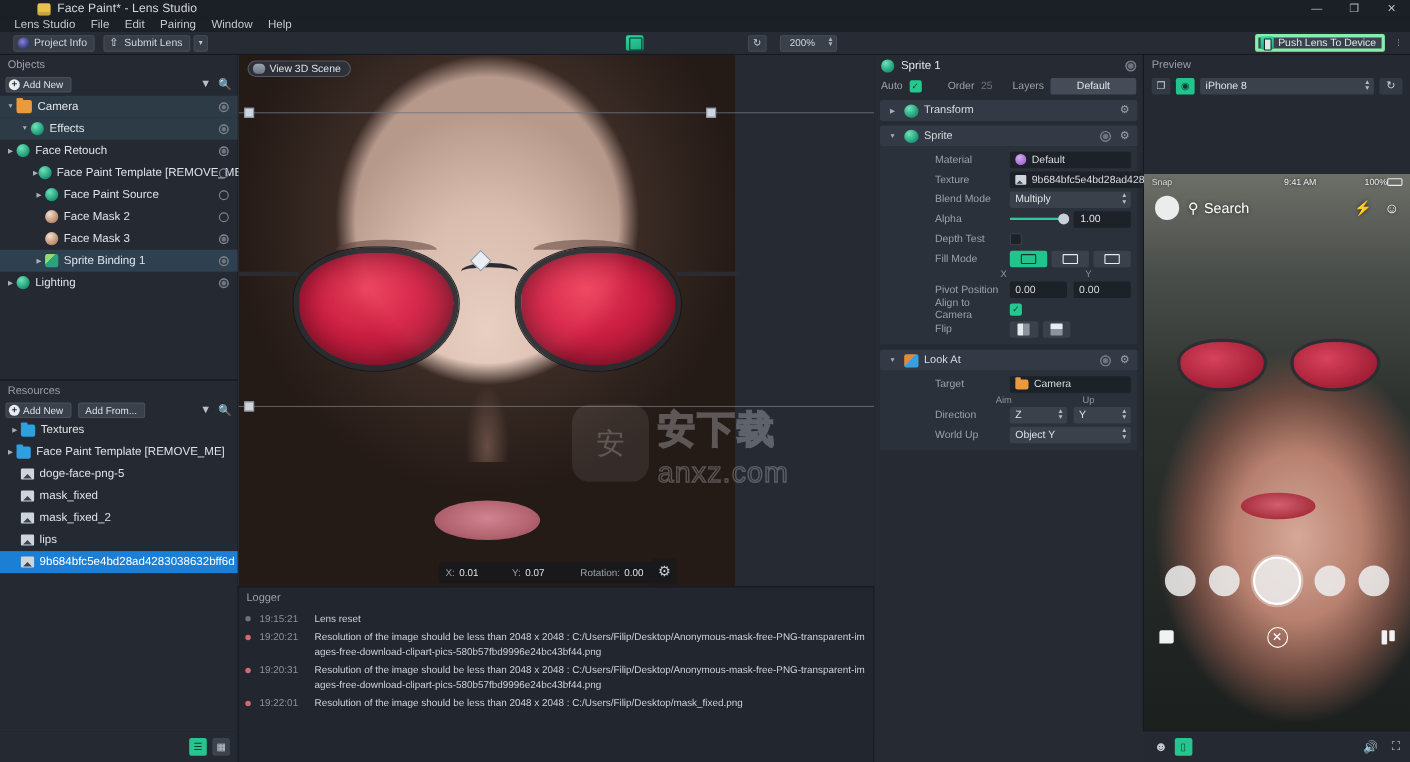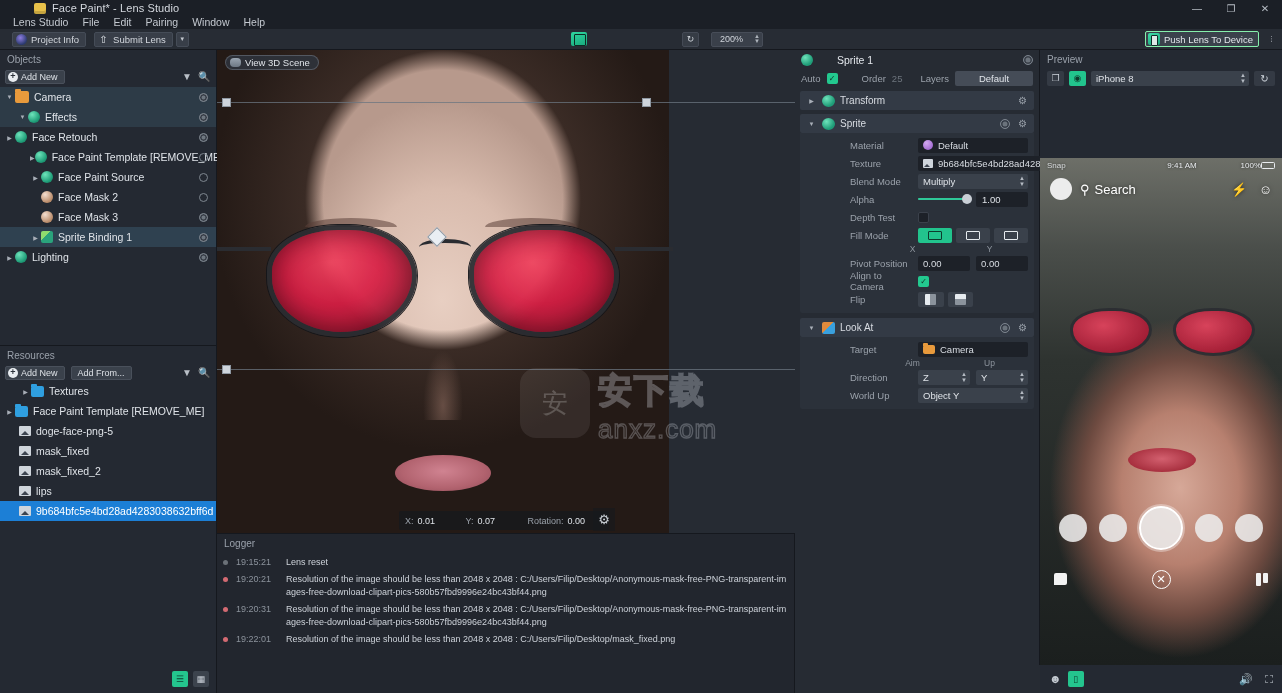--- a/index.html
+++ b/index.html
@@ -58,21 +58,21 @@
       border:1.5px solid #0d2b24; border-radius:1px; }
   .circ-btn { width:17px; height:15px; background:#363c45; border:1px solid #444a55;
       border-radius:2px; display:flex; align-items:center; justify-content:center;
       color:#cfd4da; font-size:9px; }
   .zoombox { width:52px; height:15px; background:#3a404a; border:1px solid #474d58;
       border-radius:2px; display:flex; align-items:center; padding-left:8px;
       font-size:9px; color:#d0d4db; position:relative; }
   .spinner { position:absolute; right:2px; top:1px; display:flex; flex-direction:column;
       line-height:5px; font-size:6px; color:#aeb4bc; }
   .push-btn { height:16px; display:inline-flex; align-items:center; gap:4px;
-      background:#3a414b; border:1px solid #86efac; border-radius:2px; padding:0 5px 0 2px;
+      background:#3a414b; border:3px solid #86efac; border-radius:2px; padding:0 5px 0 2px;
       font-size:9.5px; color:#e2e6ea; }
   .push-ico { width:12px; height:12px; border-radius:2px;
       background:linear-gradient(160deg,#3fdca8,#1ba57c); position:relative; }
   .push-ico::after { content:""; position:absolute; left:3.5px; top:1.5px; width:5px; height:9px;
       border:1px solid #0e2e26; border-radius:1px; background:#dfe9e6; }
 
   
   .panel-title { font-size:10px; color:#9aa1ab; padding:4px 0 3px 7px; }
 
   .objects-panel { position:absolute; left:0; top:50px; width:217px; height:295px;
@@ -204,21 +204,21 @@
   .log-row { display:flex; gap:8px; padding:2px 0; font-size:9px; line-height:13px; }
   .log-dot { width:5px; height:5px; border-radius:50%; margin-top:4px; flex:none; }
   .log-dot.gray { background:#6b7178; }
   .log-dot.red { background:#d36a72; }
   .log-time { width:42px; flex:none; color:#8c939c; font-size:9px; }
   .log-msg { color:#cdd2d9; font-size:9px; word-break:break-all; }
 
   
   .inspector { position:absolute; left:795px; top:50px; width:245px; height:643px;
       background:#262b33; border-right:1px solid #15181e; }
-  .insp-head { display:flex; align-items:center; height:19px; padding:0 6px; gap:24px; }
+  .insp-head { display:flex; align-items:center; height:19px; padding:0 6px; gap:6px; }
   .insp-obj-ico { width:12px; height:12px; border-radius:50%;
       background:radial-gradient(circle at 35% 30%, #6ee3bb, #1f9d78 65%); }
   .insp-name { font-size:10.5px; color:#e4e8ed; }
   .insp-eye { margin-left:auto; width:10px; height:10px; border-radius:50%;
       border:1px solid #79818b; background:#6c747d; box-shadow: inset 0 0 0 1.5px #373d46; }
   .row { display:flex; align-items:center; height:18px; padding:0 6px; gap:6px; font-size:9.5px; }
   .lbl { color:#9ba2ab; }
   .chk { width:11px; height:11px; border-radius:2px; background:#23c98f;
       display:flex; align-items:center; justify-content:center; color:#0d3328; font-size:8px; }
   .chk.off { background:#1d2128; border:1px solid #3b414b; }
@@ -478,21 +478,21 @@
       <div class="addbtn">
         <span class="plus">+</span>
         <span>Add New</span>
       </div>
       <div class="addbtn2">Add From...</div>
       <div class="bar-spacer"></div>
       <div class="bar-ico">▼</div>
       <div class="bar-ico">🔍</div>
     </div>
     <div class="reslist">
-      <div class="trow" style="padding-left:20px">
+      <div class="trow" style="padding-left:8px">
         <span class="arrow">▶</span>
         <span class="tico ico-blue"></span>
         <span class="tlabel">Textures</span>
       </div>
       <div class="trow" style="padding-left:4px">
         <span class="arrow">▶</span>
         <span class="tico ico-blue"></span>
         <span class="tlabel">Face Paint Template [REMOVE_ME]</span>
       </div>
       <div class="trow" style="padding-left:19px">

